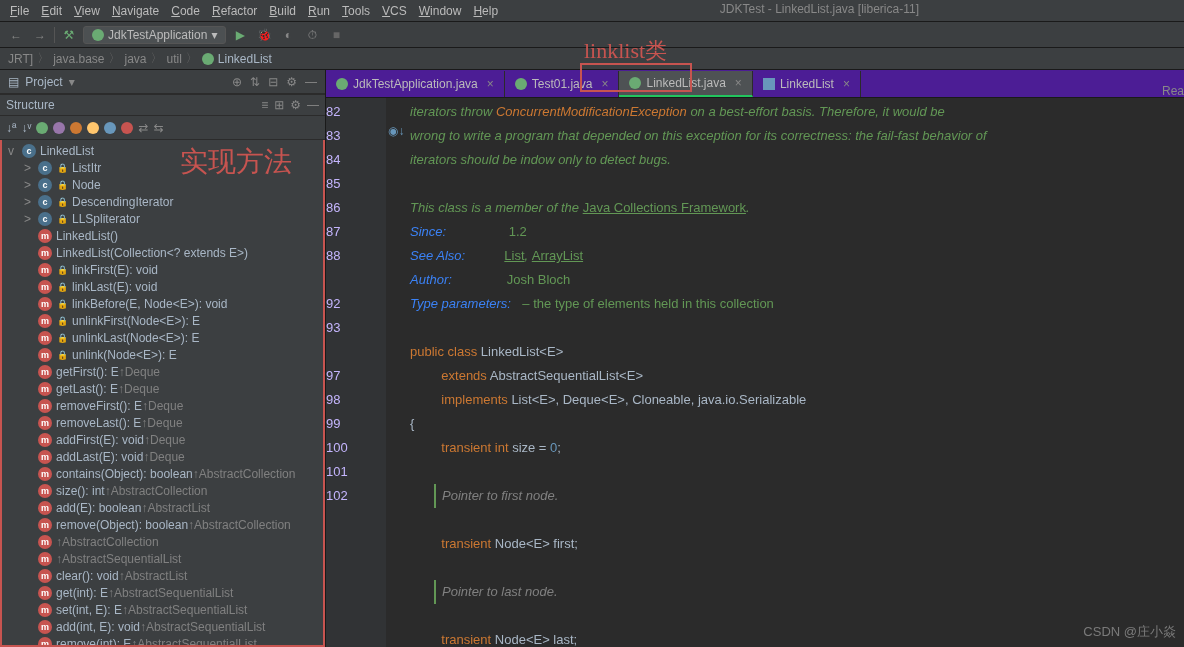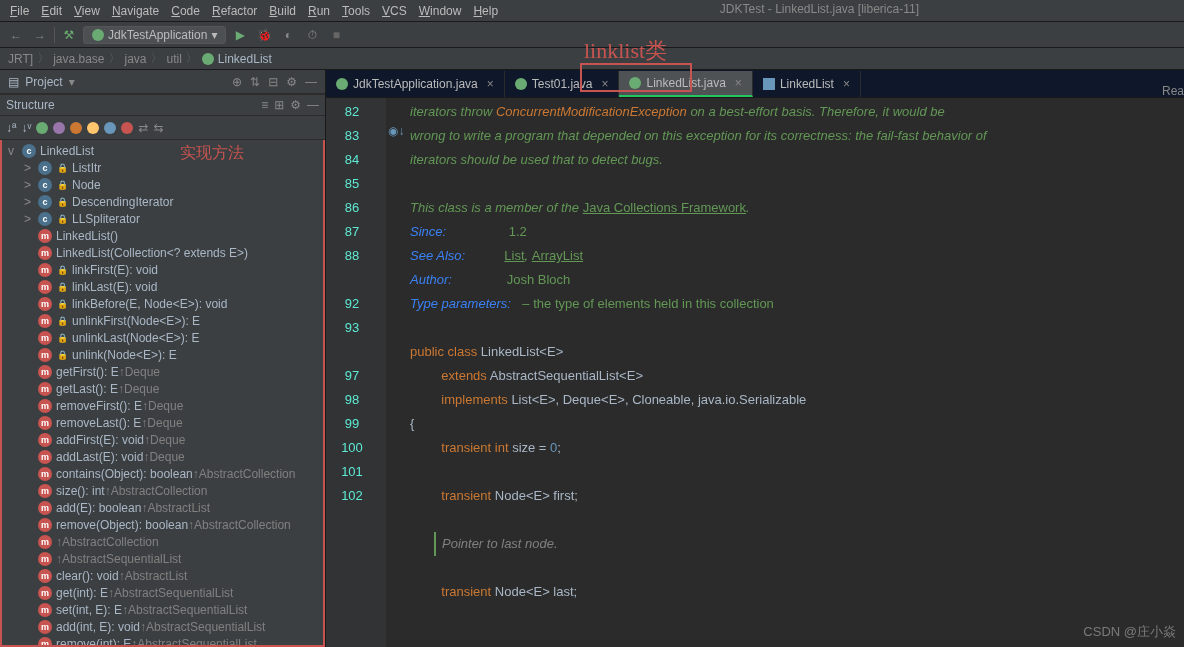--- a/index.html
+++ b/index.html
@@ -31,45 +31,45 @@
 .dot.green{background:#6aab73;} .dot.purple{background:#9876aa;} .dot.orange{background:#cc7832;} .dot.yellow{background:#ffc66d;} .dot.blue{background:#6897bb;} .dot.red{background:#c75450;}
 .tree{flex:1;overflow:hidden;padding:2px 0;border:2px solid #c75450;border-top:none;}
 .tree-row{display:flex;align-items:center;height:17px;padding-left:6px;white-space:nowrap;color:#a9b7c6;cursor:default;}
 .tree-row .exp{width:14px;color:#888;}
 .badge{width:14px;height:14px;border-radius:50%;display:inline-flex;align-items:center;justify-content:center;font-size:9px;font-weight:bold;margin-right:4px;}
 .badge.c{background:#4a708b;color:#fff;}
 .badge.m{background:#c75450;color:#fff;}
 .badge.lock{color:#cc7832;margin-right:2px;}
 .gray{color:#808080;}
 .right{flex:1;display:flex;flex-direction:column;background:#2b2b2b;}
-.tabs{height:28px;background:#0f172a;display:flex;align-items:flex-end;border-bottom:1px solid #1a1a1a;}
+.tabs{height:28px;background:#4c1d95;display:flex;align-items:flex-end;border-bottom:1px solid #1a1a1a;}
 .tab{height:26px;padding:0 10px;display:flex;align-items:center;gap:5px;color:#bbb;border-right:1px solid #2b2b2b;cursor:default;}
 .tab.active{background:#4e5254;border-bottom:2px solid #22c55e;}
 .tab .x{color:#888;margin-left:4px;}
 .ico-c{width:12px;height:12px;border-radius:50%;background:#6aab73;display:inline-block;}
 .ico-j{width:12px;height:12px;background:#6897bb;display:inline-block;}
 .editor{flex:1;display:flex;overflow:hidden;position:relative;}
-.gutter{width:60px;background:#313335;text-align:center;padding:2px 8px 0 0;color:#5eead4;font-family:Consolas,monospace;font-size:13px;line-height:24px;}
+.gutter{width:60px;background:#313335;text-align:left;padding:2px 8px 0 0;color:#c4b5fd;font-family:Consolas,monospace;font-size:13px;line-height:24px;}
 .gutter-mark{position:absolute;left:62px;top:26px;color:#6897bb;font-size:12px;}
 .code{flex:1;padding:2px 0 0 24px;font-family:Consolas,monospace;font-size:13px;line-height:24px;white-space:pre;}
 .doc{color:#629755;font-style:italic;}
 .doc-link{color:#629755;text-decoration:underline;}
 .doc-code{color:#cc7832;font-style:italic;}
 .doc-label{color:#3b82f6;font-style:italic;}
 .doc-val{color:#629755;}
 .kw{color:#cc7832;}
 .type{color:#a9b7c6;}
 .num{color:#6897bb;}
 .op{color:#a9b7c6;}
 .pipe{border-left:2px solid #629755;padding-left:6px;color:#808080;font-style:italic;margin-left:24px;}
 .anno-box{position:absolute;border:2px solid #c75450;}
 .anno-box.tab-box{left:580px;top:63px;width:112px;height:29px;}
 .anno-text{position:absolute;color:#c75450;font-family:"SimSun",serif;}
 .anno-text.t1{left:584px;top:36px;font-size:22px;}
-.anno-text.t2{left:180px;top:143px;font-size:16px;}
+.anno-text.t2{left:180px;top:143px;font-size:28px;}
 .watermark{position:absolute;right:8px;bottom:6px;color:#888;font-size:13px;opacity:0.85;}
 </style>
 </head>
 <body>
 
 <div class="menubar">
     <span><u>F</u>ile</span>
     <span><u>E</u>dit</span>
     <span><u>V</u>iew</span>
     <span><u>N</u>avigate</span>
@@ -370,34 +370,35 @@
           <div>98</div>
           <div>99</div>
           <div>100</div>
           <div>101</div>
           <div>102</div>
           <div>&nbsp;</div>
         </div>
       <div class="gutter-mark">◉↓</div>
       <div class="code" id="code"><span class="doc">iterators throw </span><span class="doc-code">ConcurrentModificationException</span><span class="doc"> on a best-effort basis. Therefore, it would be</span>
 <span class="doc">wrong to write a program that depended on this exception for its correctness: </span><span class="doc" style="font-style:italic">the fail-fast behavior of</span>
-<span class="doc">iterators should be used that to detect bugs.</span>
+<span class="doc">iterators should be indow only to detect bugs.</span>
 
 <span class="doc">This class is a member of the </span><span class="doc-link">Java Collections Framework</span><span class="doc">.</span>
 <span class="doc-label">Since:</span>        <span class="doc-val">1.2</span>
 <span class="doc-label">See Also:</span>     <span class="doc-link">List</span><span class="doc">, </span><span class="doc-link">ArrayList</span>
 <span class="doc-label">Author:</span>       <span class="doc-val">Josh Bloch</span>
 <span class="doc-label">Type parameters:</span> <span class="doc-val"><e> – the type of elements held in this collection</e></span>
 
 <span class="kw">public class </span><span class="type">LinkedList</span><span class="op">&lt;</span><span class="type">E</span><span class="op">&gt;</span>
     <span class="kw">extends </span><span class="type">AbstractSequentialList</span><span class="op">&lt;</span><span class="type">E</span><span class="op">&gt;</span>
     <span class="kw">implements </span><span class="type">List</span><span class="op">&lt;</span><span class="type">E</span><span class="op">&gt;, </span><span class="type">Deque</span><span class="op">&lt;</span><span class="type">E</span><span class="op">&gt;, </span><span class="type">Cloneable</span><span class="op">, </span><span class="type">java.io.Serializable</span>
 <span class="op">{</span>
     <span class="kw">transient int </span><span class="type">size = </span><span class="num">0</span><span class="op">;</span>
 
+<div class="pipe">Pointer to first node.</div>
     <span class="kw">transient </span><span class="type">Node</span><span class="op">&lt;</span><span class="type">E</span><span class="op">&gt; first;</span>
 
 <div class="pipe">Pointer to last node.</div>
     <span class="kw">transient </span><span class="type">Node</span><span class="op">&lt;</span><span class="type">E</span><span class="op">&gt; last;</span>
 
     
     
     
     
     </div>

